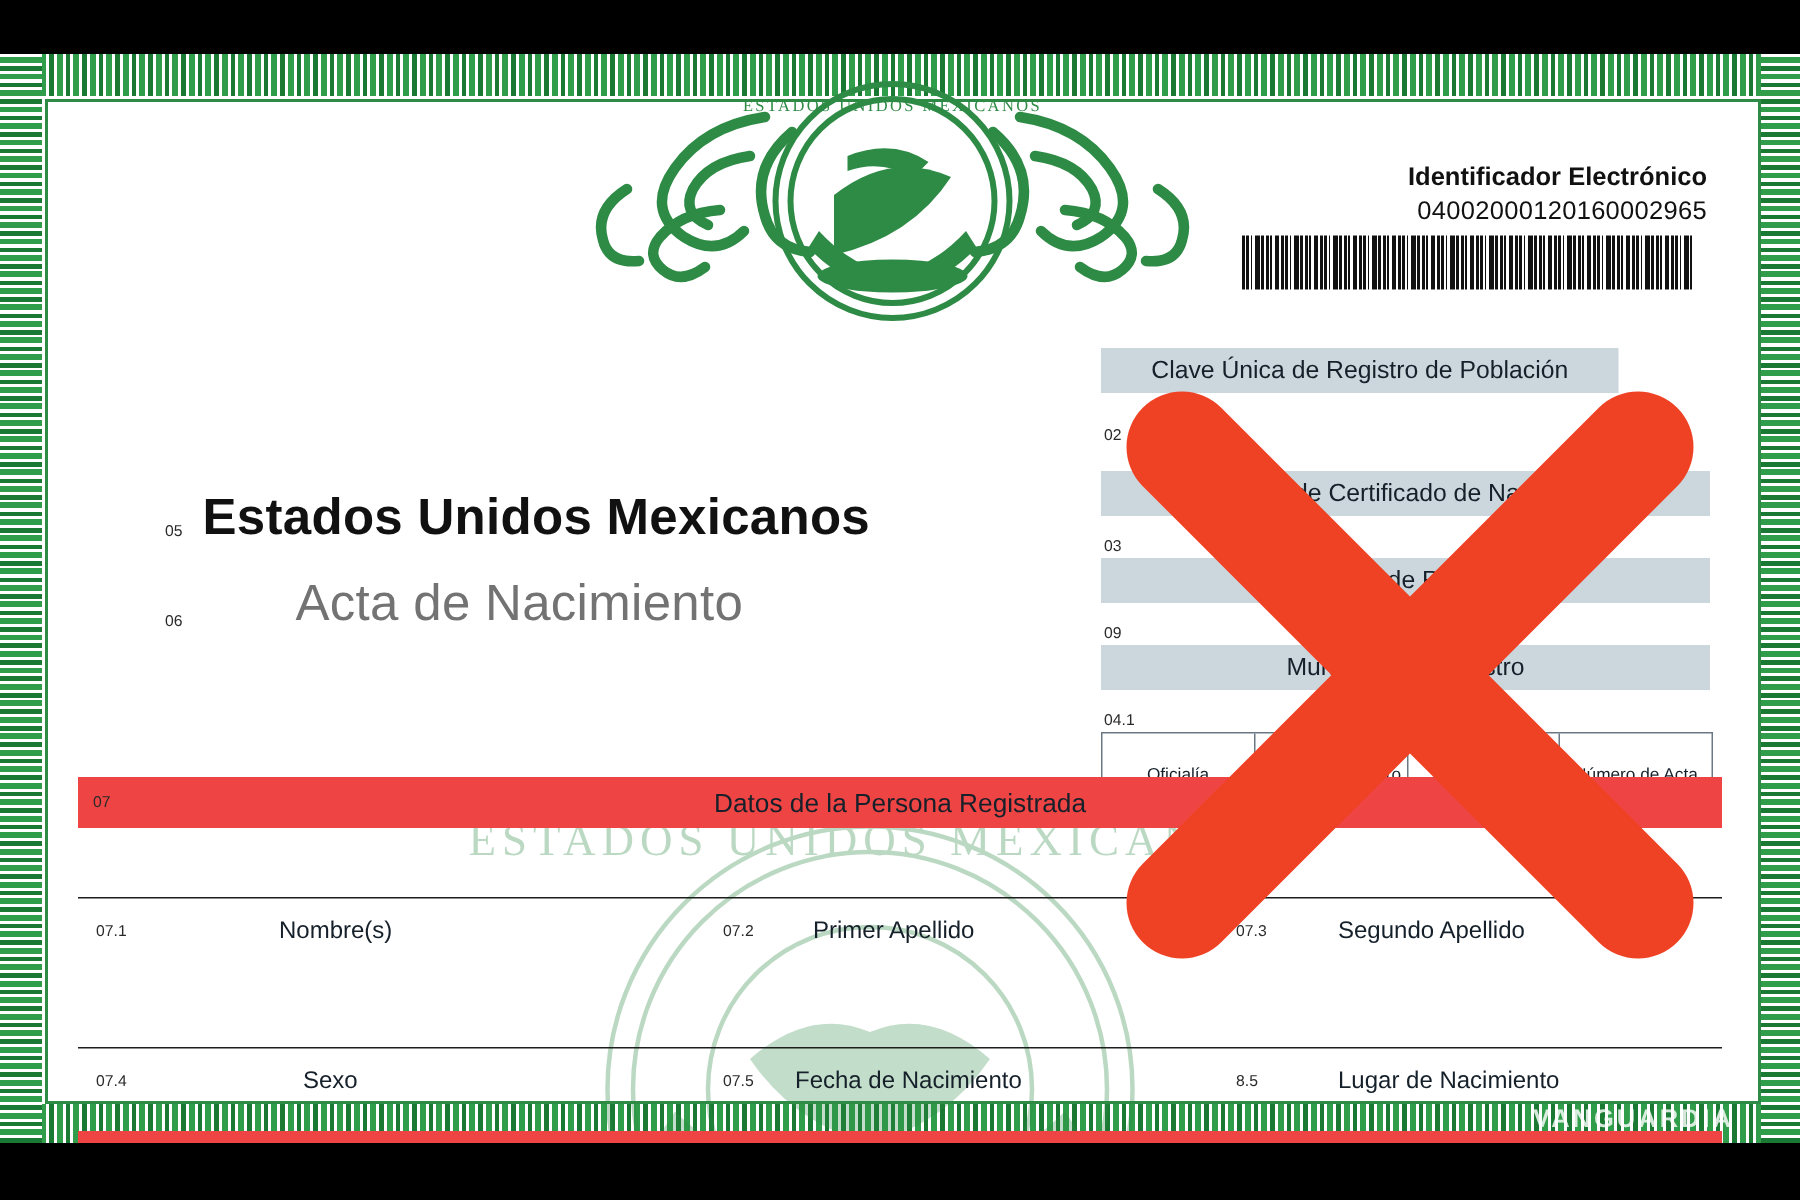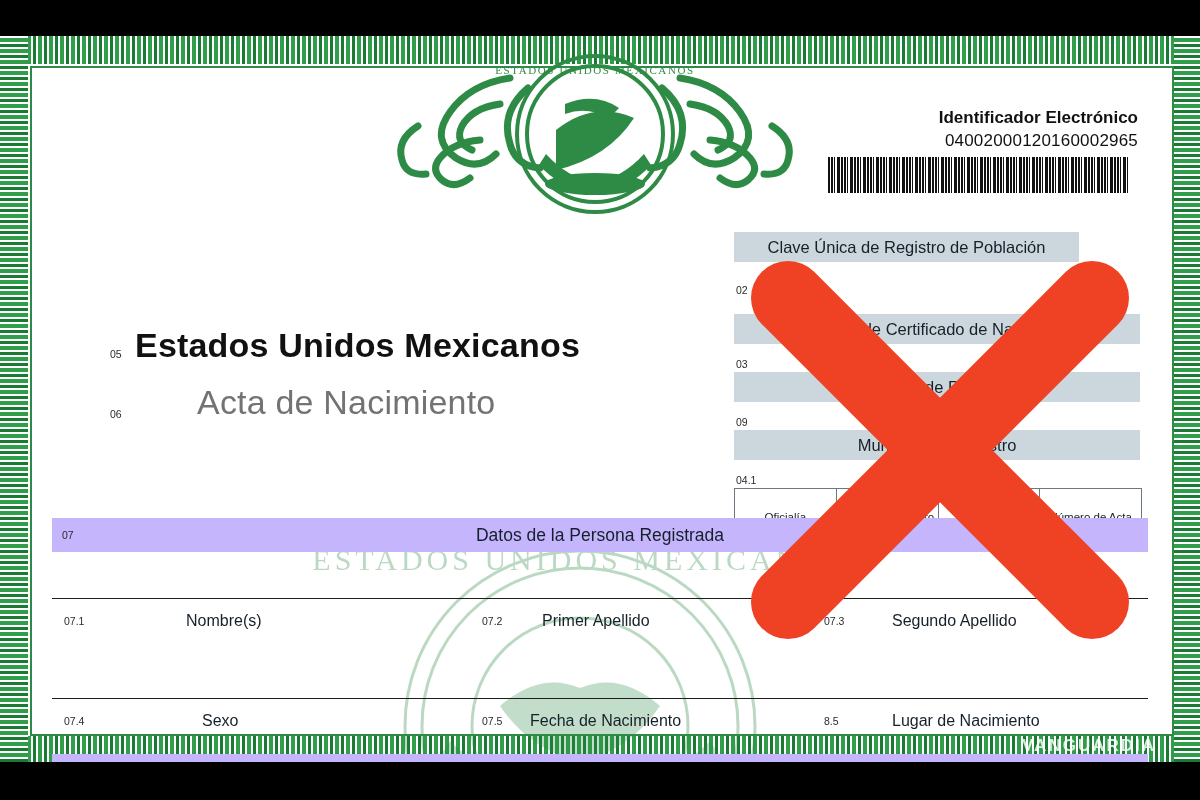--- a/index.html
+++ b/index.html
@@ -246,21 +246,21 @@
     position: absolute;
     left: 3px;
     bottom: 1px;
     font-size: 9px;
     color: #333;
   }
 
   
   .section-bar {
     position: absolute;
-    background: #c4b5fd;
+    background: #ef4444;
     display: flex;
     align-items: center;
     justify-content: center;
     z-index: 14;
   }
   .section-bar .bar-text {
     font-size: 17.5px;
     color: #16202a;
   }
   .section-code {

